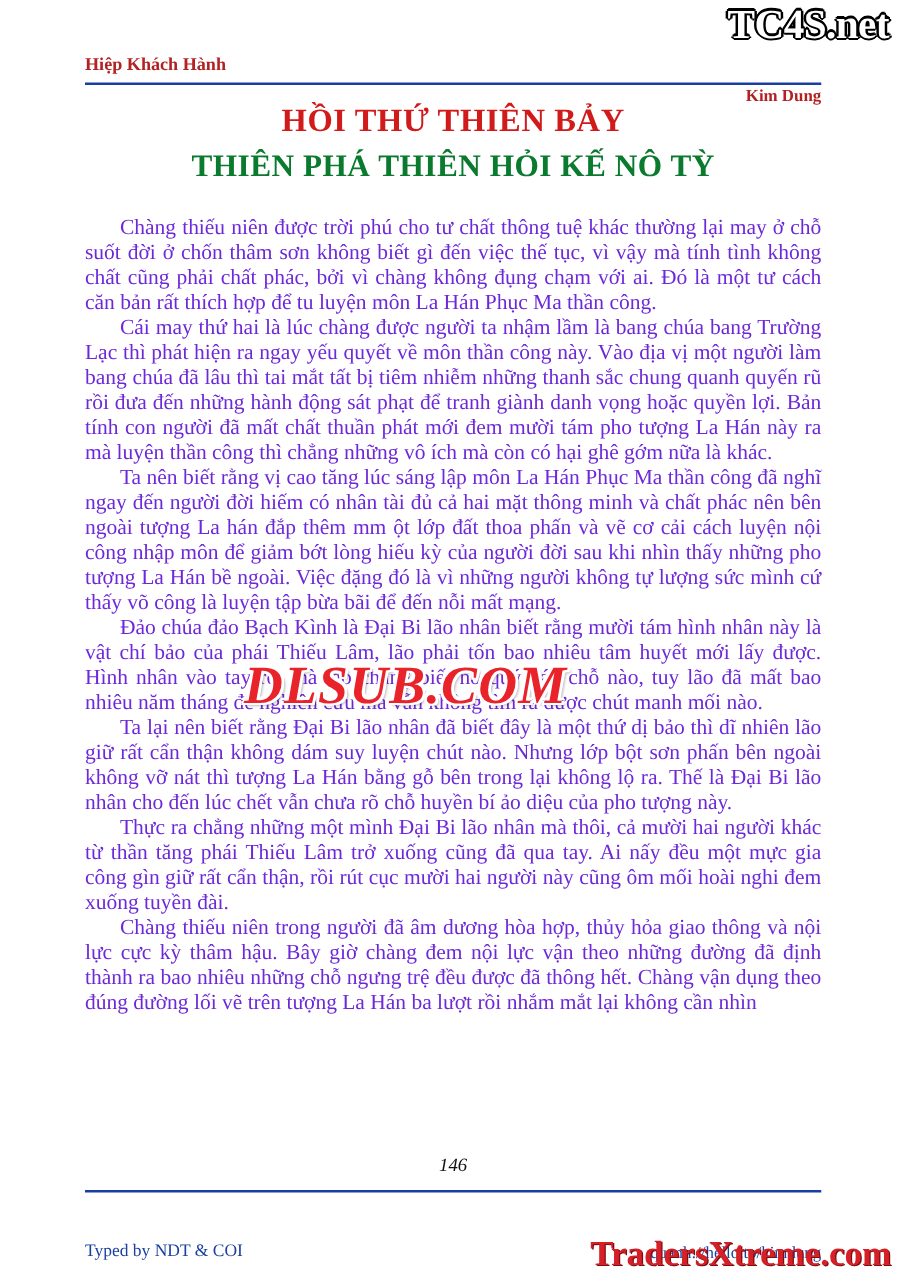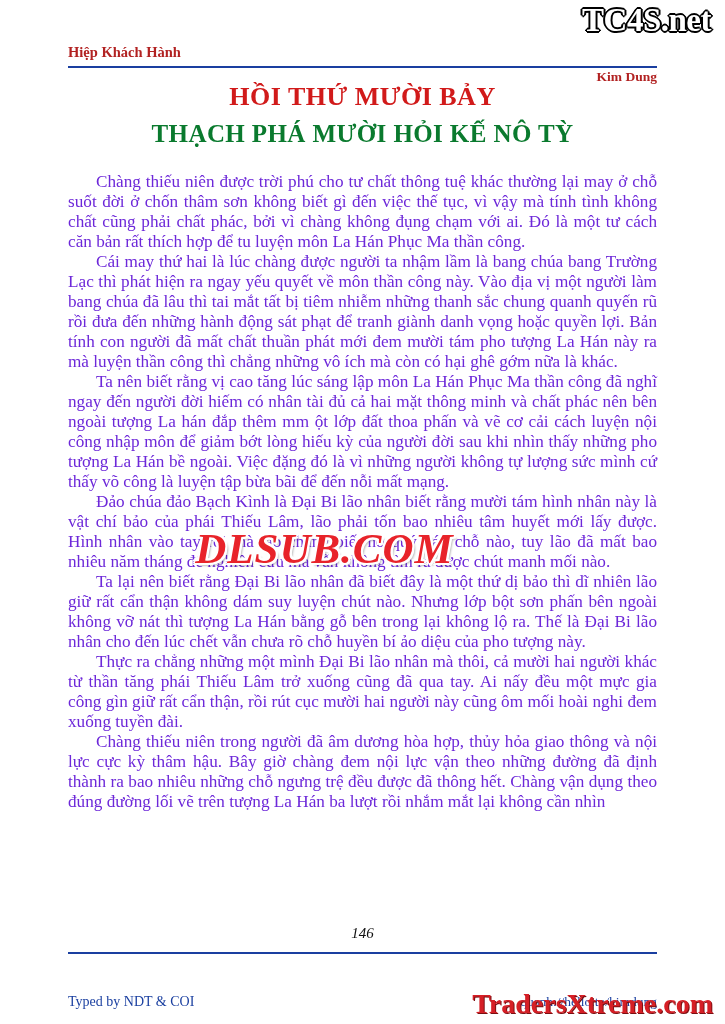--- a/index.html
+++ b/index.html
@@ -198,22 +198,22 @@
 
   <div class="top-watermark">TC4S.net</div>
 
   <div class="header">
     <div class="left">Hiệp Khách Hành</div>
     <div class="right">Kim Dung</div>
   </div>
   <div class="rule rule-top"></div>
 
   <div class="chapter">
-    <h1>HỒI THỨ MƯỜI BẢY</h1>
-    <h2>THẠCH PHÁ MƯỜI HỎI KẾ NÔ TỲ</h2>
+    <h1>HỒI THỨ THIÊN BẢY</h1>
+    <h2>THIÊN PHÁ THIÊN HỎI KẾ NÔ TỲ</h2>
   </div>
 
   <div class="body-text">
     <p>Chàng thiếu niên được trời phú cho tư chất thông tuệ khác thường lại may ở chỗ suốt đời ở chốn thâm sơn không biết gì đến việc thế tục, vì vậy mà tính tình không chất cũng phải chất phác, bởi vì chàng không đụng chạm với ai. Đó là một tư cách căn bản rất thích hợp để tu luyện môn La Hán Phục Ma thần công.</p>
     <p>Cái may thứ hai là lúc chàng được người ta nhậm lầm là bang chúa bang Trường Lạc thì phát hiện ra ngay yếu quyết về môn thần công này. Vào địa vị một người làm bang chúa đã lâu thì tai mắt tất bị tiêm nhiễm những thanh sắc chung quanh quyến rũ rồi đưa đến những hành động sát phạt để tranh giành danh vọng hoặc quyền lợi. Bản tính con người đã mất chất thuần phát mới đem mười tám pho tượng La Hán này ra mà luyện thần công thì chẳng những vô ích mà còn có hại ghê gớm nữa là khác.</p>
     <p>Ta nên biết rằng vị cao tăng lúc sáng lập môn La Hán Phục Ma thần công đã nghĩ ngay đến người đời hiếm có nhân tài đủ cả hai mặt thông minh và chất phác nên bên ngoài tượng La hán đắp thêm mm ột lớp đất thoa phấn và vẽ cơ cải cách luyện nội công nhập môn để giảm bớt lòng hiếu kỳ của người đời sau khi nhìn thấy những pho tượng La Hán bề ngoài. Việc đặng đó là vì những người không tự lượng sức mình cứ thấy võ công là luyện tập bừa bãi để đến nỗi mất mạng.</p>
     <p>Đảo chúa đảo Bạch Kình là Đại Bi lão nhân biết rằng mười tám hình nhân này là vật chí bảo của phái Thiếu Lâm, lão phải tốn bao nhiêu tâm huyết mới lấy được. Hình nhân vào tay rồi mà lão chẳng biết nó quý báu chỗ nào, tuy lão đã mất bao nhiêu năm tháng để nghiên cứu mà vẫn không tìm ra được chút manh mối nào.</p>
     <p>Ta lại nên biết rằng Đại Bi lão nhân đã biết đây là một thứ dị bảo thì dĩ nhiên lão giữ rất cẩn thận không dám suy luyện chút nào. Nhưng lớp bột sơn phấn bên ngoài không vỡ nát thì tượng La Hán bằng gỗ bên trong lại không lộ ra. Thế là Đại Bi lão nhân cho đến lúc chết vẫn chưa rõ chỗ huyền bí ảo diệu của pho tượng này.</p>
     <p>Thực ra chẳng những một mình Đại Bi lão nhân mà thôi, cả mười hai người khác từ thần tăng phái Thiếu Lâm trở xuống cũng đã qua tay. Ai nấy đều một mực gia công gìn giữ rất cẩn thận, rồi rút cục mười hai người này cũng ôm mối hoài nghi đem xuống tuyền đài.</p>
     <p>Chàng thiếu niên trong người đã âm dương hòa hợp, thủy hỏa giao thông và nội lực cực kỳ thâm hậu. Bây giờ chàng đem nội lực vận theo những đường đã định thành ra bao nhiêu những chỗ ngưng trệ đều được đã thông hết. Chàng vận dụng theo đúng đường lối vẽ trên tượng La Hán ba lượt rồi nhắm mắt lại không cần nhìn</p>

